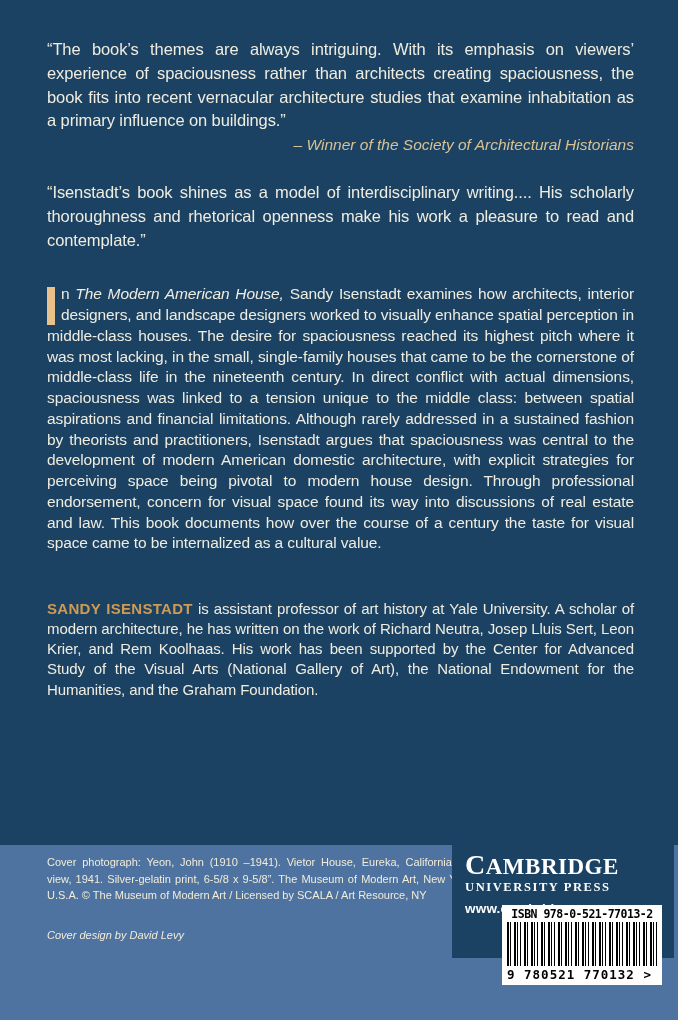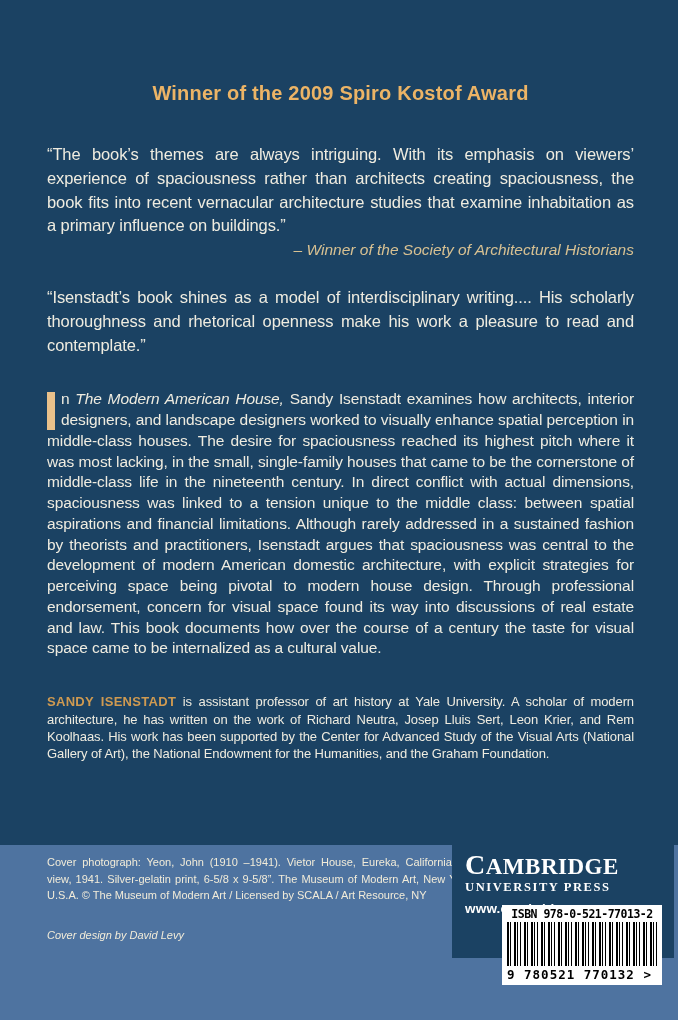--- a/index.html
+++ b/index.html
@@ -31,21 +31,21 @@
   .synopsis{
     margin-top:32px; font-size:15.5px; line-height:1.34; text-align:justify;
     letter-spacing:-0.1px;
   }
   .dropbar{
     float:left; width:8px; height:38px; margin:3px 6px 0 0;
     background:var(--bar-tan,#e9c18b);
   }
   .synopsis em{font-style:italic;}
   .bio{
-    margin-top:34px; font-size:13px; line-height:1.34; text-align:justify;
+    margin-top:45px; font-size:15px; line-height:1.34; text-align:justify;
     letter-spacing:-0.1px;
   }
   .bio-name{color:var(--gold-accent,#cf9a51); font-weight:bold; letter-spacing:0.3px;}
   .strip{
     position:absolute; left:0; bottom:0; width:678px; height:175px;
     background:var(--slate,#4e73a0);
   }
   .credit{
     position:absolute; left:47px; top:9px; width:448px;
     font-size:11px; line-height:1.5; text-align:justify; color:#f2ecd9;
@@ -85,21 +85,20 @@
   .isbn-digits{
     font-family:"DejaVu Sans Mono",monospace; font-size:12.5px; font-weight:bold;
     letter-spacing:1px; margin-top:1px; white-space:nowrap;
   }
 </style>
 </head>
 <body>
 
 <div class="cover">
   <div class="content">
-    <div class="award">Winner of the 2009 Spiro Kostof Award</div>
 
     <p class="quote">“The book’s themes are always intriguing. With its emphasis on viewers’ experience of spaciousness rather than architects creating spaciousness, the book fits into recent vernacular architecture studies that examine inhabitation as a primary influence on buildings.”</p>
     <p class="attrib">– Winner of the Society of Architectural Historians</p>
 
     <p class="quote q2">“Isenstadt’s book shines as a model of interdisciplinary writing.... His scholarly thoroughness and rhetorical openness make his work a pleasure to read and contemplate.”</p>
 
     <p class="synopsis"><span class="dropbar"></span><span>n </span><em>The Modern American House,</em><span> Sandy Isenstadt examines how architects, interior designers, and landscape designers worked to visually enhance spatial perception in middle-class houses. The desire for spaciousness reached its highest pitch where it was most lacking, in the small, single-family houses that came to be the cornerstone of middle-class life in the nineteenth century. In direct conflict with actual dimensions, spaciousness was linked to a tension unique to the middle class: between spatial aspirations and financial limitations. Although rarely addressed in a sustained fashion by theorists and practitioners, Isenstadt argues that spaciousness was central to the development of modern American domestic architecture, with explicit strategies for perceiving space being pivotal to modern house design. Through professional endorsement, concern for visual space found its way into discussions of real estate and law. This book documents how over the course of a century the taste for visual space came to be internalized as a cultural value.</span></p>
 
     <p class="bio"><strong class="bio-name">SANDY ISENSTADT</strong><span> is assistant professor of art history at Yale University. A scholar of modern architecture, he has written on the work of Richard Neutra, Josep Lluis Sert, Leon Krier, and Rem Koolhaas. His work has been supported by the Center for Advanced Study of the Visual Arts (National Gallery of Art), the National Endowment for the Humanities, and the Graham Foundation.</span></p>
   </div>

